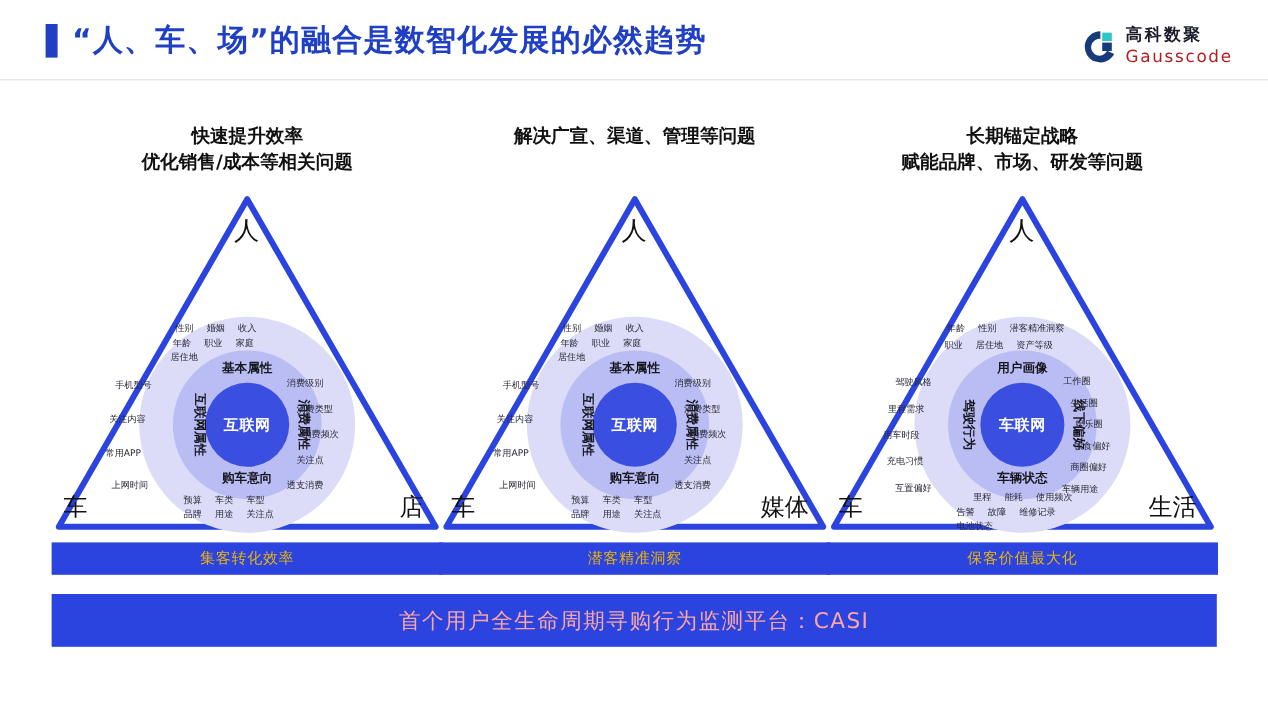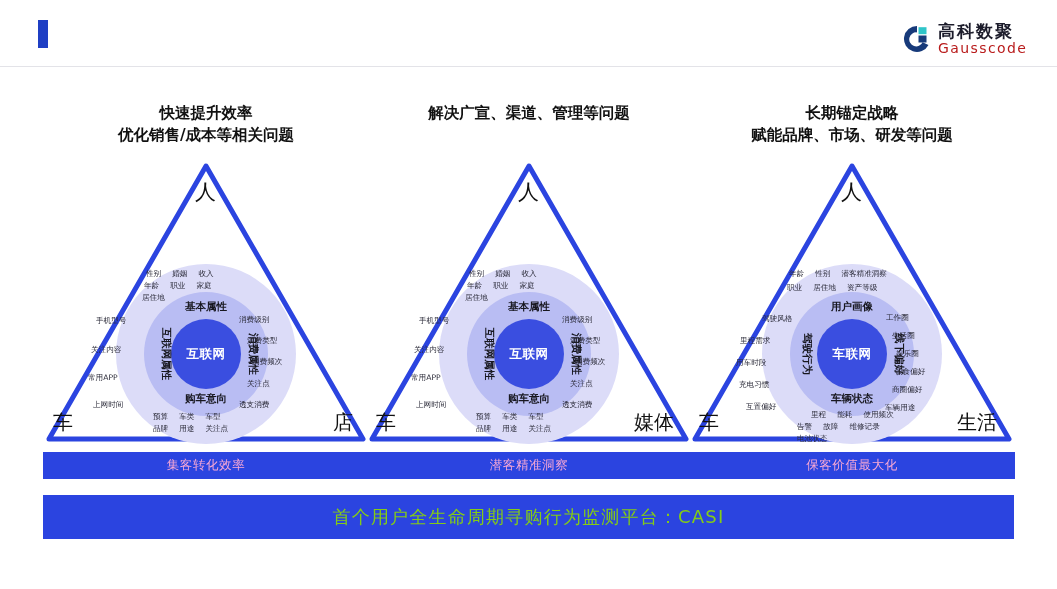--- a/index.html
+++ b/index.html
@@ -15,21 +15,21 @@
   .page-title{
     position:absolute;left:60px;top:16px;
     font-size:25px;font-weight:bold;color:#1f3fc4;letter-spacing:1px;
     white-space:nowrap;line-height:36px;
   }
   .header-rule{position:absolute;left:0;top:66px;width:1057px;height:1px;background:#e3e3e8;}
 
   .logo{position:absolute;left:902px;top:20px;width:145px;height:42px;}
   .logo-mark{position:absolute;left:0;top:4px;width:30px;height:30px;}
   .logo-text-cn{
-    position:absolute;left:36px;top:0px;font-size:17px;font-weight:bold;
+    position:absolute;left:36px;top:0px;font-size:14px;font-weight:bold;
     color:#1c1c2b;letter-spacing:2px;white-space:nowrap;
   }
   .logo-text-en{
     position:absolute;left:36px;top:20px;font-size:14px;color:#b91c1c;
     letter-spacing:1.4px;white-space:nowrap;
   }
 
   
   .col-head{position:absolute;text-align:center;color:#111;font-weight:bold;}
   .col-head .l1{font-size:15.5px;line-height:22px;white-space:nowrap;}
@@ -71,33 +71,34 @@
   
   .watermark{
     position:absolute;left:50%;top:50%;transform:translate(-50%,-50%);
     font-size:9px;color:#c9c9e6;white-space:nowrap;letter-spacing:4px;
   }
 
   
   .bar{
     position:absolute;height:27px;background:#2b44e0;
     display:flex;align-items:center;justify-content:center;
-    color:#f9a8d4;font-size:12.5px;letter-spacing:.6px;
+    color:#eab308;font-size:12.5px;letter-spacing:.6px;
   }
   .megabar{
     position:absolute;left:43px;top:495px;width:971px;height:44px;background:#2b44e0;
     display:flex;align-items:center;justify-content:center;
-    color:#84cc16;font-size:18px;letter-spacing:1.2px;
+    color:#fca5a5;font-size:18px;letter-spacing:1.2px;
   }
 </style>
 </head>
 <body>
 
 <div class="header">
   <div class="title-bullet"></div>
+  <div class="page-title">“人、车、场”的融合是数智化发展的必然趋势</div>
   <div class="header-rule"></div>
 
   <div class="logo">
     <svg class="logo-mark" viewBox="0 0 30 30">
       <path d="M15 2 A13 13 0 1 0 26.5 21 L20.6 18.3 A7 7 0 1 1 15 8.4 Z" fill="#173a7a"></path>
       <rect x="16.5" y="3.2" width="8" height="7" fill="#2fc5c9"></rect>
       <rect x="16.5" y="11.5" width="8" height="7" fill="#173a7a"></rect>
     </svg>
     <div class="logo-text-cn">高科数聚</div>
     <div class="logo-text-en">Gausscode</div>
@@ -250,21 +251,21 @@
     <span>年龄</span>
     <span>性别</span>
     <span>潜客精准洞察</span>
   </div>
   <div class="tagrow" style="left:98px;top:122px;">
     <span>职业</span>
     <span>居住地</span>
     <span>资产等级</span>
   </div>
 
-  <div class="tag" style="left:57px;top:153px;margin-left:16px;">驾驶风格</div>
+  <div class="tag" style="left:57px;top:153px;">驾驶风格</div>
   <div class="tag" style="left:51px;top:175px;">里程需求</div>
   <div class="tag" style="left:47px;top:197px;">用车时段</div>
   <div class="tag" style="left:50px;top:219px;">充电习惯</div>
   <div class="tag" style="left:57px;top:241px;">互置偏好</div>
 
   <div class="tag" style="left:197px;top:152px;">工作圈</div>
   <div class="tag" style="left:203px;top:170px;">生活圈</div>
   <div class="tag" style="left:207px;top:188px;">娱乐圈</div>
   <div class="tag" style="left:206px;top:206px;">饮食偏好</div>
   <div class="tag" style="left:203px;top:224px;">商圈偏好</div>

